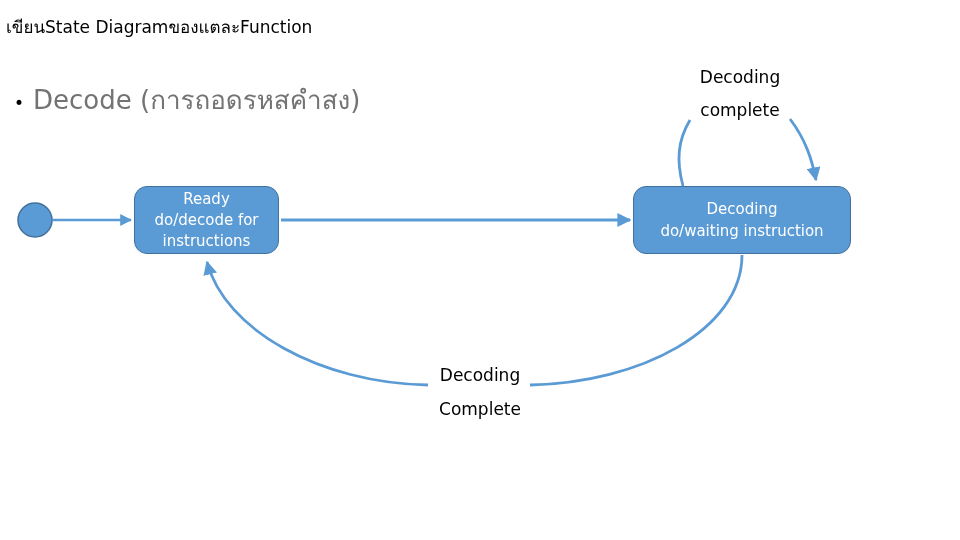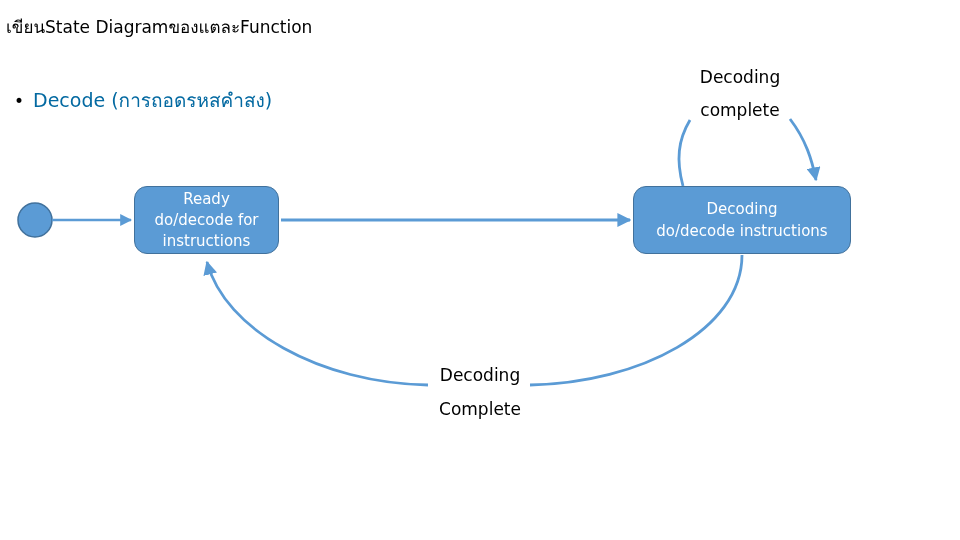--- a/index.html
+++ b/index.html
@@ -45,23 +45,23 @@
     display: flex;
     align-items: baseline;
   }
   #bullet-marker {
     font-size: 17px;
     line-height: 24px;
     margin-right: 9px;
     color: #000000;
   }
   #bullet-text {
-    font-size: 19px;
+    font-size: 26px;
     line-height: 24px;
-    color: #0369a1;
+    color: #737373;
     white-space: nowrap;
   }
   
   #diagram-svg {
     position: absolute;
     left: 0;
     top: 0;
     width: 960px;
     height: 540px;
   }
@@ -161,21 +161,21 @@
   </svg>
 
   <div id="state-ready" class="state-box">
     <div class="state-line state-name">Ready</div>
     <div class="state-line state-activity">do/decode for</div>
     <div class="state-line state-activity">instructions</div>
   </div>
 
   <div id="state-decoding" class="state-box">
     <div class="state-line state-name">Decoding</div>
-    <div class="state-line state-activity">do/decode instructions</div>
+    <div class="state-line state-activity">do/waiting instruction</div>
   </div>
 
   <div id="label-self-loop" class="edge-label">
     <span class="lbl-line">Decoding</span>
     <span class="lbl-line">complete</span>
   </div>
 
   <div id="label-complete" class="edge-label">
     <span class="lbl-line">Decoding</span>
     <span class="lbl-line">Complete</span>

